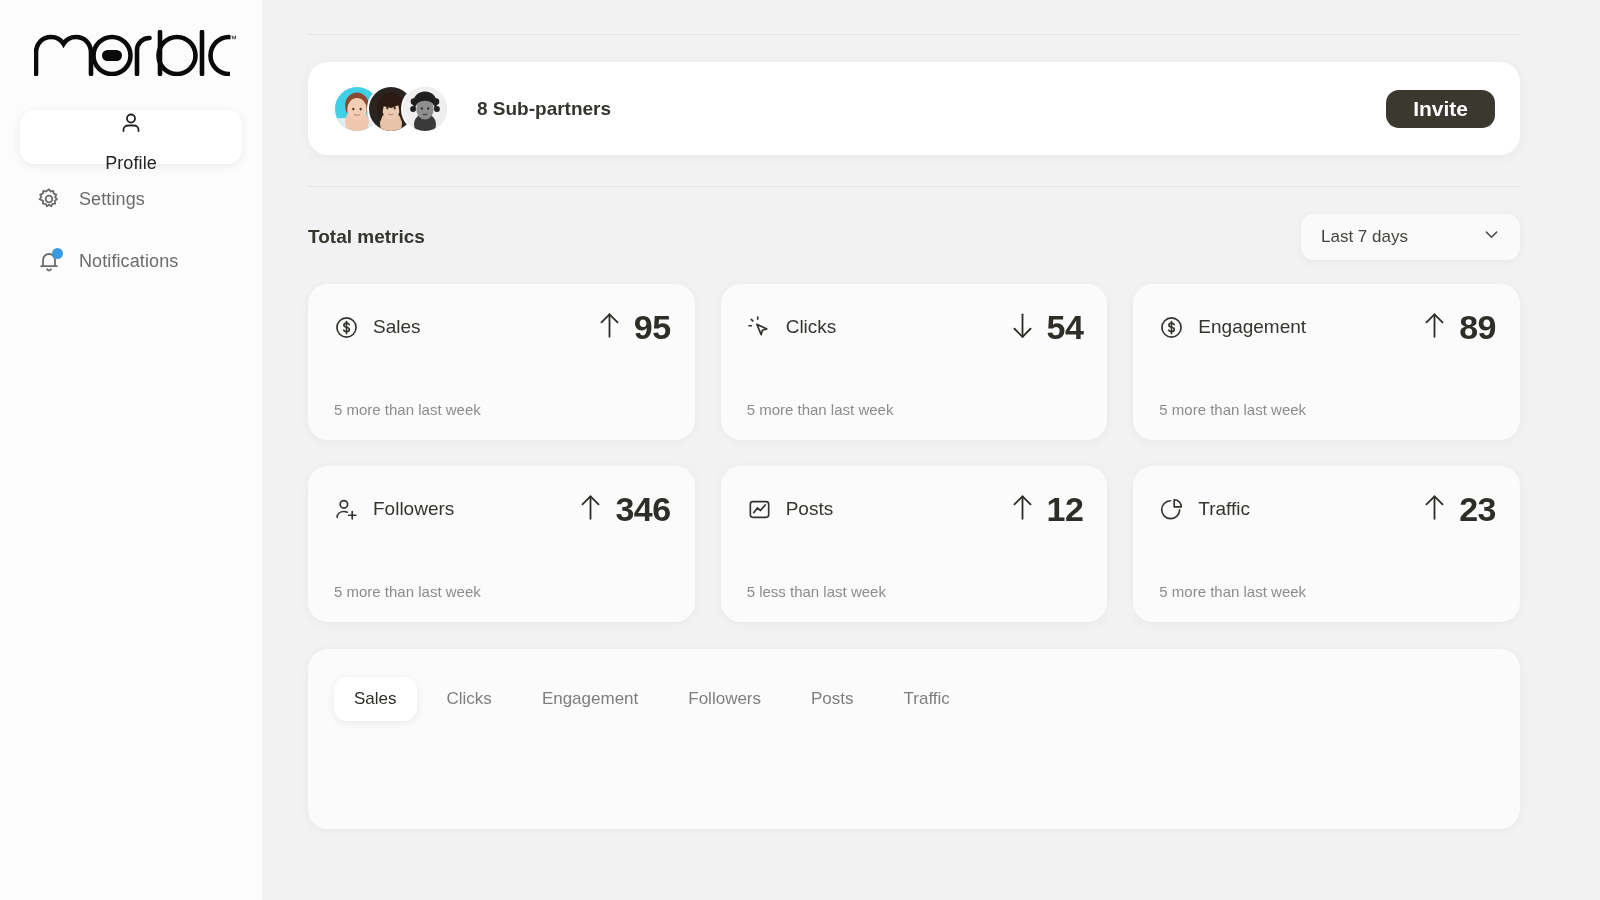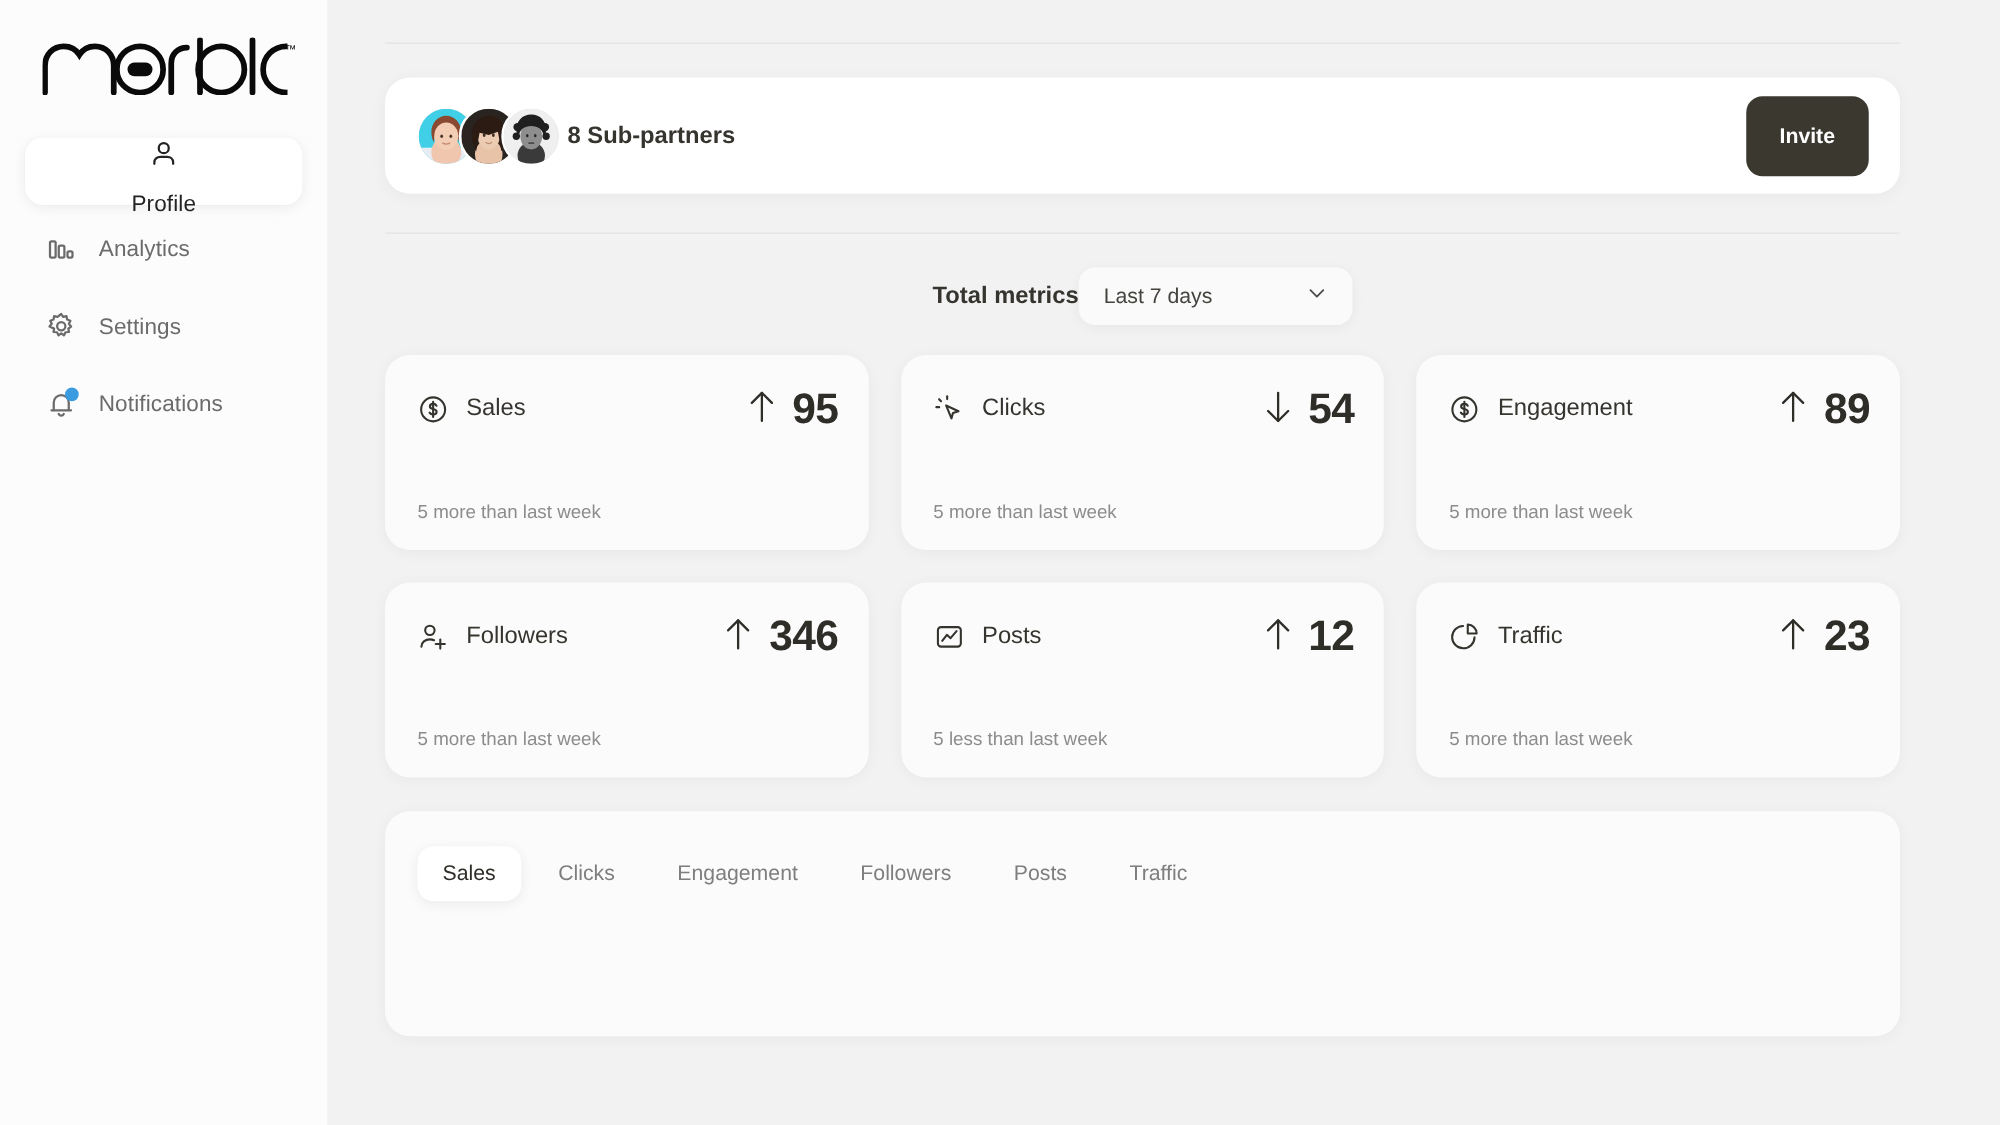--- a/index.html
+++ b/index.html
@@ -165,21 +165,21 @@
     display: flex;
     align-items: center;
     justify-content: space-between;
     padding: 0 25px 0 25px;
     box-shadow: 0 2px 14px rgba(0,0,0,0.045);
   }
 
   .partners-left {
     display: flex;
     align-items: center;
-    gap: 5px;
+    gap: 28px;
   }
 
   .avatars { display: flex; align-items: center; }
 
   .avatar {
     width: 48px; height: 48px;
     border-radius: 50%;
     border: 2px solid #FFFFFF;
     margin-left: -14px;
     overflow: hidden;
@@ -194,39 +194,39 @@
     font-size: 19px;
     font-weight: bold;
     color: #36342F;
   }
 
   .invite-btn {
     background: #3B3830;
     color: #FFFFFF;
     border: none;
     border-radius: 13px;
-    font-size: 17px;
+    font-size: 21px;
     font-weight: bold;
     padding: 0 27px;
-    height: 64px;
+    height: 38px;
     cursor: pointer;
     font-family: inherit;
   }
 
   .divider {
     height: 1px;
     background: #E3E3E3;
     margin-top: 31px;
   }
 
   
   .metrics-head {
     display: flex;
     align-items: center;
-    justify-content: center;
+    justify-content: space-between;
     margin-top: 27px;
   }
 
   .metrics-title {
     font-size: 19px;
     font-weight: bold;
     color: #36342F;
   }
 
   .date-select {
@@ -374,30 +374,20 @@
       <div class="nav-item active">
         <span class="nav-icon">
           <svg width="24" height="24" viewBox="0 0 24 24" fill="none" stroke="currentColor" stroke-width="1.8" stroke-linecap="round" stroke-linejoin="round">
             <circle cx="12" cy="7.5" r="4"></circle>
             <path d="M4.5 20v-1.2c0-2.6 2.1-4.3 4.7-4.3h5.6c2.6 0 4.7 1.7 4.7 4.3V20"></path>
           </svg>
         </span>
         <span class="nav-label">Profile</span>
       </div>
 
-      <div class="nav-item">
-        <span class="nav-icon">
-          <svg width="24" height="24" viewBox="0 0 24 24" fill="none" stroke="currentColor" stroke-width="1.8" stroke-linecap="round" stroke-linejoin="round">
-            <rect x="3" y="6" width="4.5" height="13" rx="1.2"></rect>
-            <rect x="10" y="9.5" width="4.5" height="9.5" rx="1.2"></rect>
-            <rect x="17" y="14" width="4" height="5" rx="1.2"></rect>
-          </svg>
-        </span>
-        <span class="nav-label">Analytics</span>
-      </div>
 
       <div class="nav-item">
         <span class="nav-icon">
           <svg width="24" height="24" viewBox="0 0 24 24" fill="none" stroke="currentColor" stroke-width="1.8" stroke-linecap="round" stroke-linejoin="round">
             <circle cx="12" cy="12" r="3.3"></circle>
             <path d="M12 2.2l1.5 2.3 2.7-.6.5 2.7 2.6 1-1.2 2.5 1.8 2.1-2.2 1.7.5 2.7-2.8.2-1.2 2.5-2.2-1.6-2.2 1.6-1.2-2.5-2.8-.2.5-2.7L2.6 12.2 4.4 10 3.2 7.6l2.6-1 .5-2.7 2.7.6L12 2.2z"></path>
           </svg>
         </span>
         <span class="nav-label">Settings</span>
       </div>

